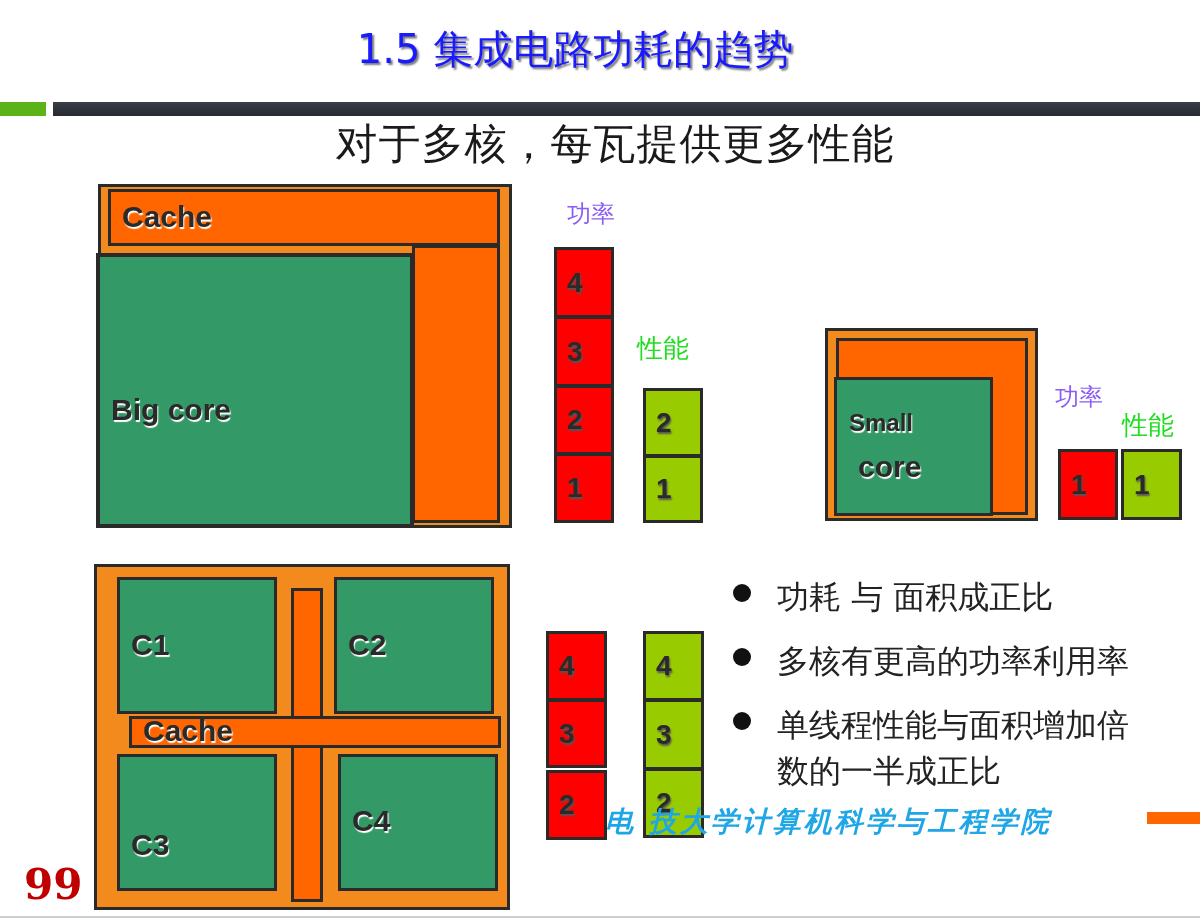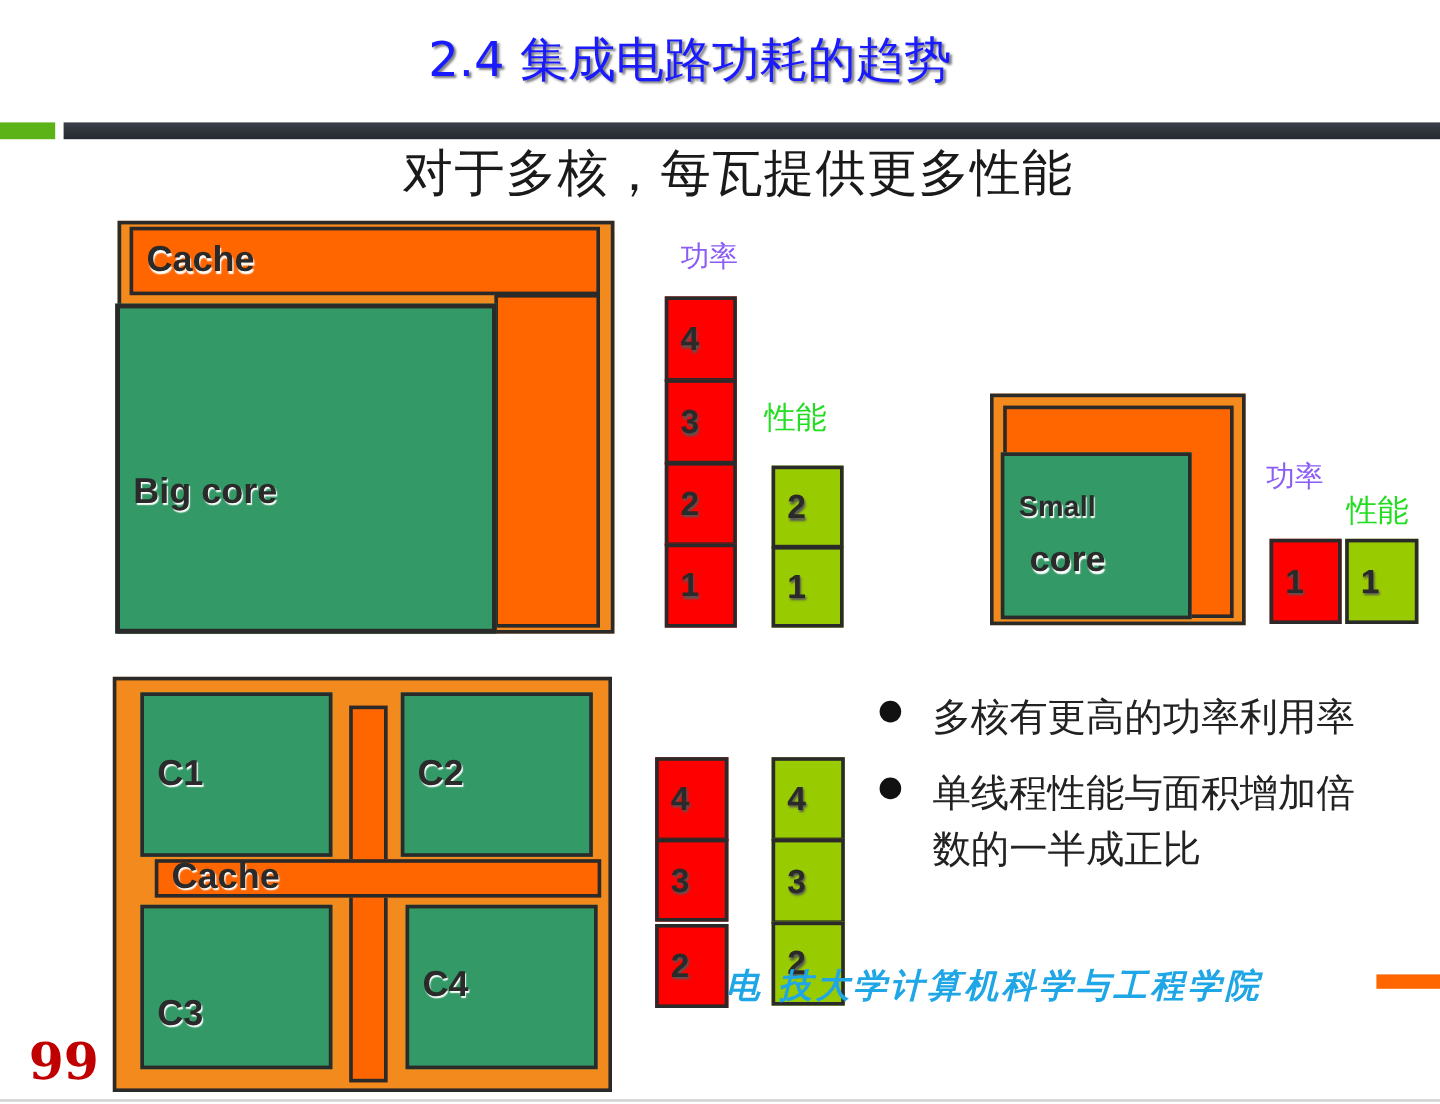--- a/index.html
+++ b/index.html
@@ -30,21 +30,21 @@
   .btext { font-family:"DejaVu Serif", serif; font-size:32px; line-height:46px; color:#222; }
   .footer { left:605px; top:803px; font-family:"DejaVu Serif", serif; font-style:italic; font-weight:bold;
             font-size:28px; color:#1ea6e6; letter-spacing:3px; }
   .footer-bar { left:1147px; top:812px; width:53px; height:12px; background:#ff6600; }
   .pagenum { left:24px; top:860px; font-family:"DejaVu Serif", serif; font-weight:bold; font-size:42px; color:#c00000; }
   .bottom-line { left:0; top:916px; width:1200px; height:2px; background:#cfcfcf; }
 </style>
 </head>
 <body>
 
-<div class="abs title">2.4 集成电路功耗的趋势</div>
+<div class="abs title">1.5 集成电路功耗的趋势</div>
 <div class="abs bar-green"></div>
 <div class="abs bar-dark"></div>
 <div class="abs subtitle">对于多核，每瓦提供更多性能</div>
 
 <div class="abs chip" style="left:98px;top:184px;width:414px;height:344px;"></div>
 <div class="abs cache" style="left:108px;top:189px;width:392px;height:57px;"></div>
 <div class="abs lbl" style="left:122px;top:200px;font-size:30px;">Cache</div>
 <div class="abs cache" style="left:412px;top:245px;width:88px;height:278px;"></div>
 <div class="abs core" style="left:96px;top:253px;width:318px;height:275px;"></div>
 <div class="abs lbl" style="left:111px;top:393px;font-size:30px;">Big core</div>
@@ -84,20 +84,24 @@
 <div class="abs blk red" style="left:546px;top:631px;width:61px;height:70px;">4</div>
 <div class="abs blk red" style="left:546px;top:699px;width:61px;height:69px;">3</div>
 <div class="abs blk red" style="left:546px;top:770px;width:61px;height:70px;">2</div>
 <div class="abs blk lime" style="left:643px;top:631px;width:61px;height:70px;">4</div>
 <div class="abs blk lime" style="left:643px;top:699px;width:61px;height:71px;">3</div>
 <div class="abs blk lime" style="left:643px;top:768px;width:61px;height:70px;">2</div>
 
 <div class="abs bullet-list">
   <div class="bullet">
     <span class="dot"></span>
+    <span class="btext">功耗 与 面积成正比</span>
+  </div>
+  <div class="bullet">
+    <span class="dot"></span>
     <span class="btext">多核有更高的功率利用率</span>
   </div>
   <div class="bullet" style="margin-top:2px;">
     <span class="dot"></span>
     <span class="btext" style="width:380px;">单线程性能与面积增加倍数的一半成正比</span>
   </div>
 </div>
 
 <div class="abs footer">电  技大学计算机科学与工程学院</div>
 <div class="abs footer-bar"></div>

